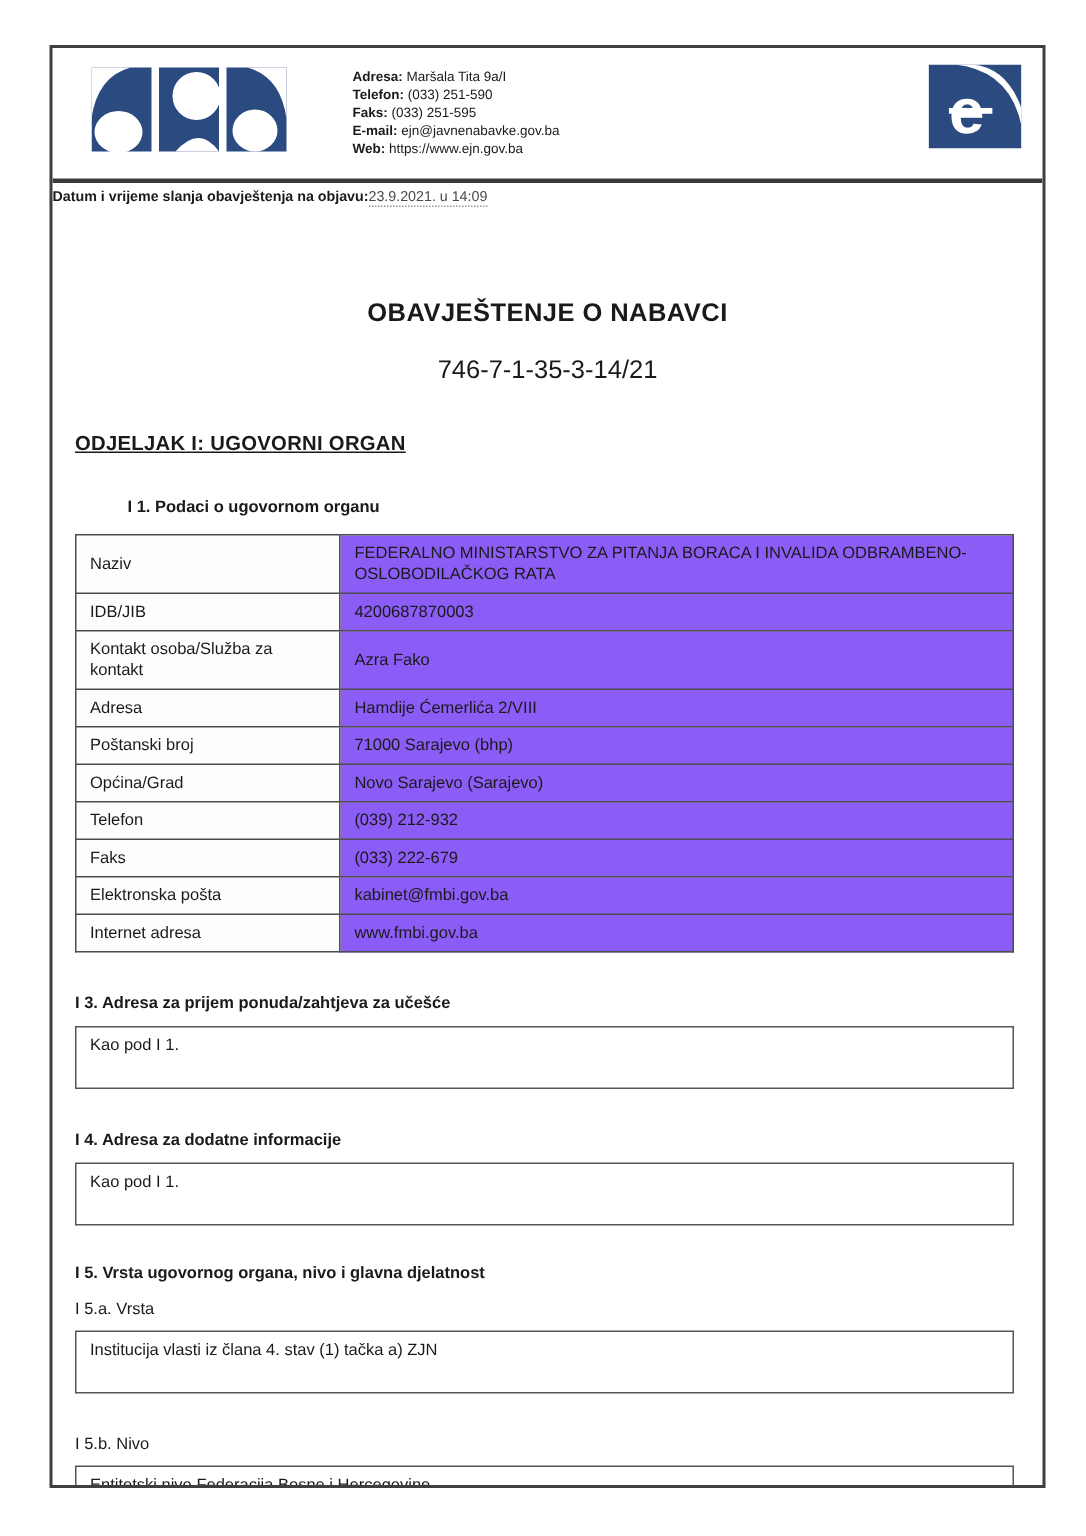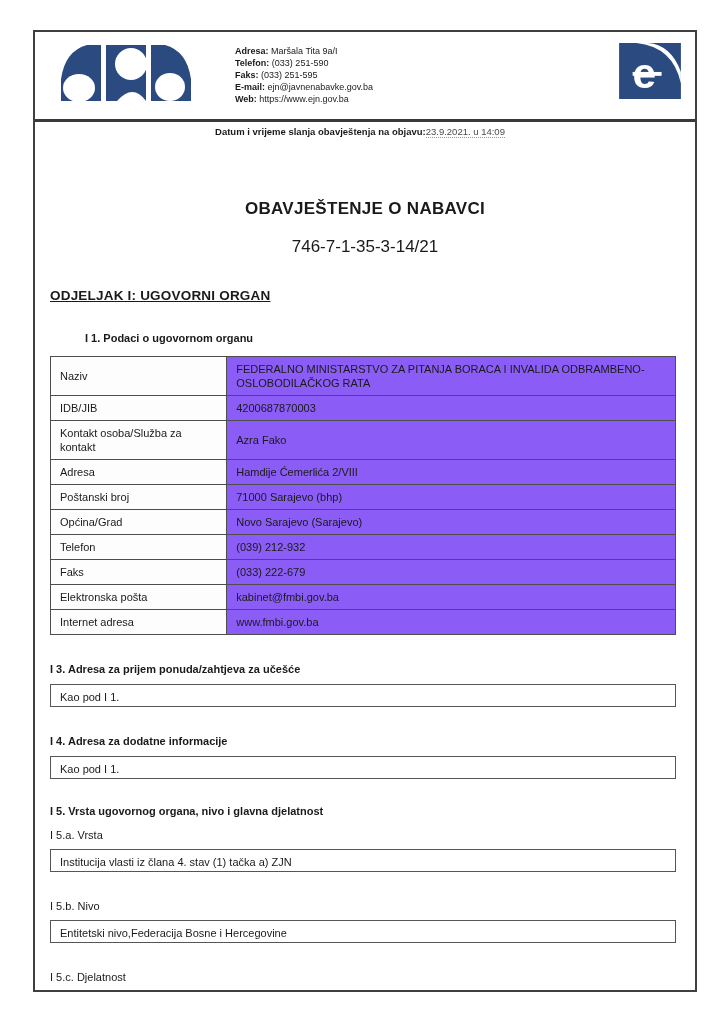--- a/index.html
+++ b/index.html
@@ -13,21 +13,21 @@
   
   .header-top { display:flex; align-items:flex-start; padding:11px 12px 0 26px; height:86px; }
   .logo-left { width:134px; height:60px; flex:0 0 auto; }
   .contact-block { margin-left:40px; font-size:9px; line-height:12px; padding-top:2px; }
   .contact-line b { font-weight:bold; }
   .header-spacer { flex:1; }
   .logo-right { width:62px; height:56px; flex:0 0 auto; margin-right:2px; }
 
   .header-rule { height:3px; background:#3a3a3a; margin-top:1px; }
 
-  .datum-line { text-align:center; padding:4px 10px 0 0; font-size:9.5px; }
+  .datum-line { text-align:left; padding:4px 10px 0 0; font-size:9.5px; }
   .datum-label { font-weight:bold; }
   .datum-value { color:#4a4a4a; border-bottom:1px dotted #979797; }
 
   
   .title-block { margin-top:62px; text-align:center; }
   .title-line1 { font-size:17px; font-weight:bold; letter-spacing:0.3px; }
   .title-line2 { font-size:17px; font-weight:normal; margin-top:18px; }
 
   
   .content { padding:0 19px 0 15px; }
@@ -38,21 +38,21 @@
   .mt-i1 { margin-top:29px; margin-bottom:12px;margin-left:35px; }
 
   
   table.info { width:100%; border-collapse:collapse; font-size:11px; }
   table.info td { border:1px solid #4d4d4d; padding:5px 9px; vertical-align:middle;
                   line-height:14px; }
   table.info td.k { width:28.2%; background:#fdfdfd; height:15px; }
   table.info td.v { background:#8b5cf6; }
 
   
-  .value-box { border:1px solid #555; background:#fff; height:23px; line-height:25px;
+  .value-box { border:1px solid #555; background:#fff; height:42px; line-height:25px;
                padding-left:9px; font-size:11px; white-space:nowrap; overflow:hidden; }
   .mt16 { margin-top:28px; }
   .mt14 { margin-top:26px; }
   .mt12 { margin-top:12px; }
   .mt9  { margin-top:9px; }
   .mt8  { margin-top:8px; }
 
   
   .page-footer { text-align:center; font-size:15px; margin-top:9px; color:#222; }
 </style>

